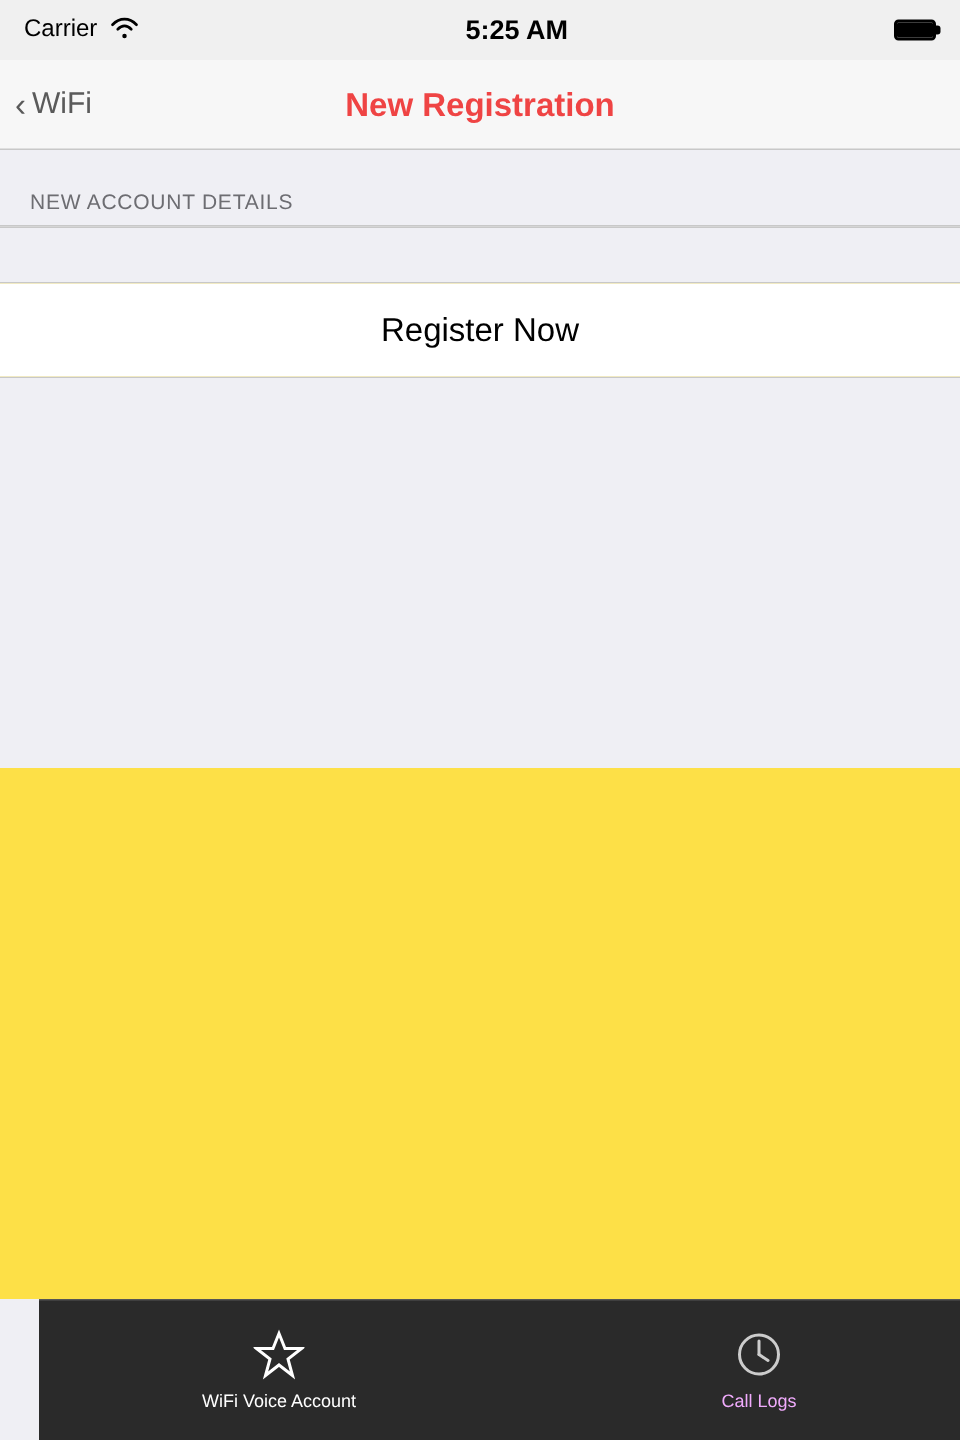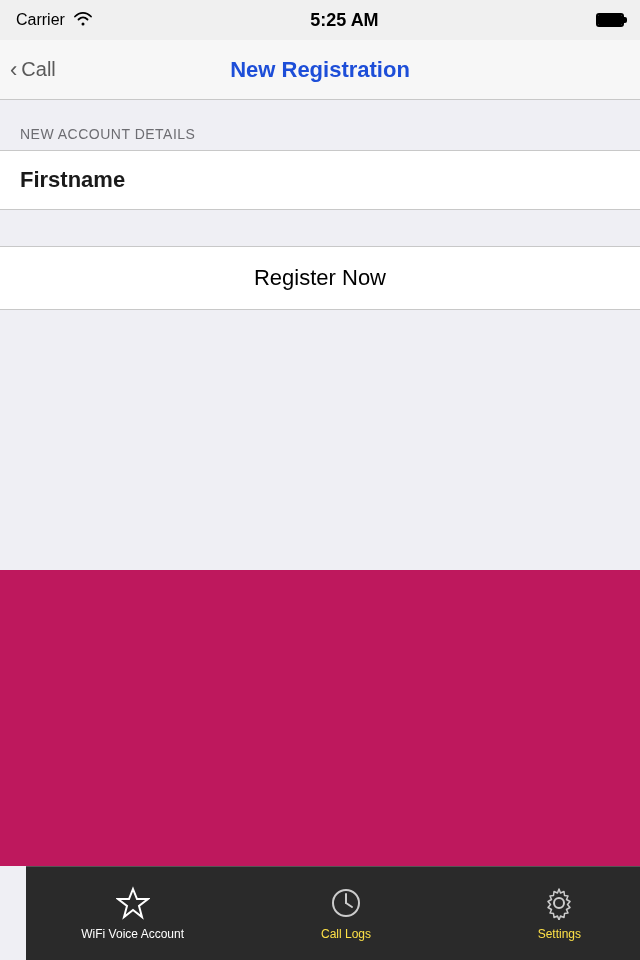--- a/index.html
+++ b/index.html
@@ -90,21 +90,21 @@
       gap: 4px;
     }
     .back-chevron {
       font-size: 22px;
       color: #5a5a5a;
       font-weight: 300;
     }
     #nav-title {
       font-size: 22px;
       font-weight: 600;
-      color: #1d4ed8;
+      color: #ef4444;
     }
 
     
     .separator-gap {
       width: 100%;
       height: 18px;
       background: #efeff4;
     }
 
     
@@ -224,38 +224,38 @@
       fill: none;
       stroke-width: 2;
     }
 
     .tab-item.active .tab-icon svg {
       stroke: #fff;
     }
 
     .tab-label {
       font-size: 12px;
-      color: #fde047;
+      color: #f0abfc;
       text-align: center;
       line-height: 1.2;
     }
 
     .tab-item.active .tab-label {
       color: #fff;
     }
 
     
     #main-content {
       position: absolute;
       top: 100px;
       left: 0;
       right: 0;
       bottom: 94px;
       overflow-y: auto;
-      background: #be185d;
+      background: #fde047;
     }
   </style>
 </head>
 <body>
 
 <div id="status-bar">
   <div class="status-left">
     <span>Carrier</span>
     <span>
       <svg width="20" height="16" viewBox="0 0 20 16" fill="none" xmlns="http://www.w3.org/2000/svg">
@@ -269,34 +269,31 @@
   <div class="status-right">
     <div class="battery-icon">
       <div class="battery-fill"></div>
     </div>
   </div>
 </div>
 
 <div id="nav-bar">
   <div id="back-button">
     <span class="back-chevron">‹</span>
-    <span>Call</span>
+    <span>WiFi</span>
   </div>
   <span id="nav-title">New Registration</span>
 </div>
 
 <div id="main-content">
   <div class="separator-gap"></div>
 
   <div class="section-header">NEW ACCOUNT DETAILS</div>
 
   <div id="form-fields">
-    <div class="form-field">
-      <input type="text" placeholder="Firstname" style="">
-    </div>
   </div>
 
   <div class="section-gap"></div>
 
   <div id="register-section">
     <button id="register-button">Register Now</button>
   </div>
 
   <div style="height: 260px; background: #efeff4;"></div>
 </div>
@@ -317,23 +314,14 @@
       <svg viewBox="0 0 34 34" xmlns="http://www.w3.org/2000/svg">
         <circle cx="17" cy="17" r="13" stroke="#ccc" stroke-width="2" fill="none"></circle>
         <line x1="17" y1="8" x2="17" y2="17" stroke="#ccc" stroke-width="2" stroke-linecap="round"></line>
         <line x1="17" y1="17" x2="23" y2="21" stroke="#ccc" stroke-width="2" stroke-linecap="round"></line>
       </svg>
     </div>
     <span class="tab-label">Call Logs</span>
   </div>
 
 
-  <div class="tab-item">
-    <div class="tab-icon">
-      <svg viewBox="0 0 34 34" xmlns="http://www.w3.org/2000/svg">
-        <circle cx="17" cy="17" r="5" stroke="#ccc" stroke-width="2" fill="none"></circle>
-        <path d="M17 3 L18.5 7 L22 5.5 L22.5 9.5 L26 10 L24.5 13.5 L28 15.5 L25.5 18.5 L28 21.5 L24.5 23.5 L26 27 L22.5 27.5 L22 31.5 L18.5 30 L17 34 L15.5 30 L12 31.5 L11.5 27.5 L8 27 L9.5 23.5 L6 21.5 L8.5 18.5 L6 15.5 L9.5 13.5 L8 10 L11.5 9.5 L12 5.5 L15.5 7 Z" stroke="#ccc" stroke-width="1.5" fill="none" stroke-linejoin="round"></path>
-      </svg>
-    </div>
-    <span class="tab-label">Settings</span>
-  </div>
 
 </div>
 
 </body></html>

